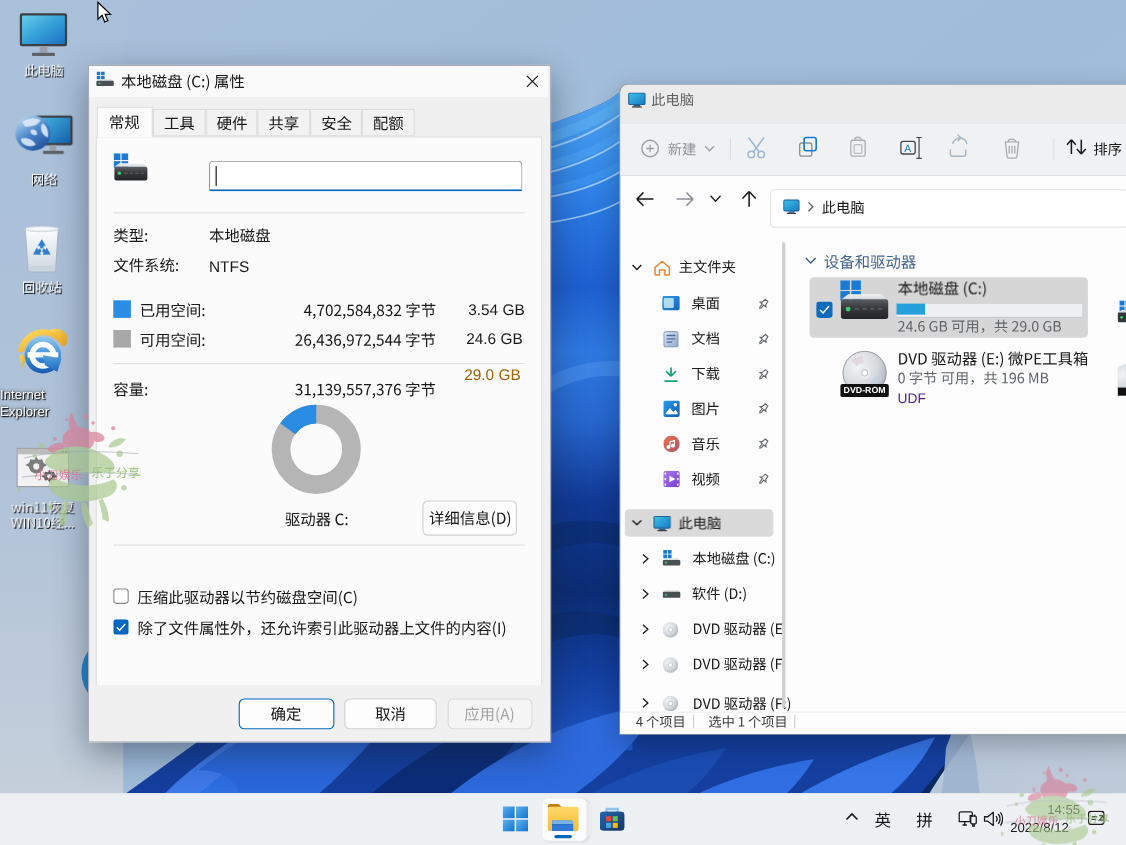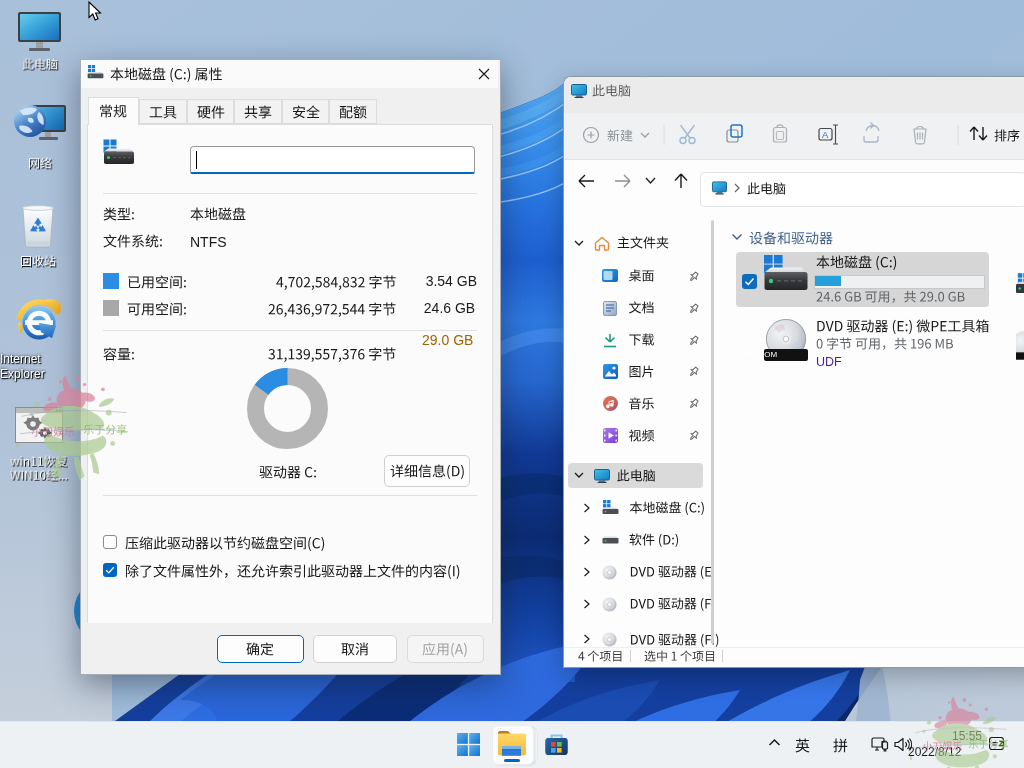--- a/index.html
+++ b/index.html
@@ -597,21 +597,21 @@
         <use href="#g47" x="10128"></use>
         <use href="#g42" x="10817"></use>
       </g>
     </svg><svg class="abs" style="left:764px;top:318px" width="44" height="44" viewBox="0 0 44 44">
 <circle cx="22" cy="21" r="20" fill="url(#disc)"></circle>
 <circle cx="22" cy="21" r="19.6" fill="none" stroke="#8f959d" stroke-width="0.8"></circle>
 <path d="M10 10 a16 16 0 0 1 10 -4 l1 6 a10 10 0 0 0 -6 3 Z" fill="#dcc4d4" opacity="0.5"></path>
 <path d="M30 34 a16 16 0 0 0 8 -8 l-6 -3 a10 10 0 0 1 -5 5 Z" fill="#c2d2e2" opacity="0.55"></path>
 <circle cx="22" cy="21" r="5.5" fill="#e8eaec"></circle>
       <circle cx="22" cy="21" r="2.8" fill="#fdfdfd" stroke="#aab0b8" stroke-width="0.7"></circle>
-</svg><div class="abs" style="left:764px;top:349px;width:44px;height:12px;background:#111;border-radius:2px"></div><div class="abs" style="left:736px;top:349px;width:44px;height:12px;color:#fff;font-size:8px;font-weight:normal;text-align:center;line-height:12px">DVD-ROM</div><svg class="tx" style="left:816.0px;top:318.7px" width="173.43" height="14" viewBox="0 -880 12388 1000">
+</svg><div class="abs" style="left:764px;top:349px;width:44px;height:12px;background:#111;border-radius:2px"></div><div class="abs" style="left:764px;top:349px;width:44px;height:12px;color:#fff;font-size:8px;font-weight:bold;text-align:center;line-height:12px">DVD-ROM</div><svg class="tx" style="left:816.0px;top:318.7px" width="173.43" height="14" viewBox="0 -880 12388 1000">
       <g fill="#1b1b1b">
         <use href="#g44" x="0"></use>
         <use href="#g56" x="688"></use>
         <use href="#g44" x="1263"></use>
         <use href="#g9a71" x="2175"></use>
         <use href="#g52a8" x="3175"></use>
         <use href="#g5668" x="4175"></use>
         <use href="#g28" x="5399"></use>
         <use href="#g45" x="5737"></use>
         <use href="#g3a" x="6326"></use>
@@ -954,21 +954,21 @@
       </g>
     </svg><svg class="abs" style="left:871px;top:737px" width="18" height="16" viewBox="0 0 18 16">
 <g stroke="#1b1b1b" stroke-width="1.2" fill="none">
 <path d="M1 2.5 a1.5 1.5 0 0 1 1.5 -1.5 h9 a1.5 1.5 0 0 1 1.5 1.5 v2 h-2 v5.5 h-10 Z M4 13 h4 M6 10.5 V13"></path>
 <rect x="11.5" y="5" width="5" height="7" rx="1"></rect>
 <path d="M13 5 V3.5 M15 5 V3.5 M13.2 12 v2 h1.6 v-2"></path>
 </g>
 </svg><svg class="abs" style="left:894px;top:737px" width="18" height="15" viewBox="0 0 18 15">
 <path d="M1 5.5 h3 L9 1.5 v12 L4 9.5 h-3 Z" fill="none" stroke="#1b1b1b" stroke-width="1.2" stroke-linejoin="round"></path>
 <path d="M11.5 5 a4 4 0 0 1 0 5 M13.5 3 a7 7 0 0 1 0 9 M15.5 1.5 a10 10 0 0 1 0 12" stroke="#1b1b1b" stroke-width="1.2" fill="none"></path>
-</svg><div class="abs" style="left:920px;top:729px;width:62px;height:13px;font-size:12px;color:#1b1b1b;text-align:right">15:55</div><div class="abs" style="left:908px;top:745px;width:74px;height:13px;font-size:12px;color:#1b1b1b;text-align:left">2022/8/12</div><svg class="abs" style="left:989px;top:737px" width="17" height="15" viewBox="0 0 17 15">
+</svg><div class="abs" style="left:920px;top:729px;width:62px;height:13px;font-size:12px;color:#1b1b1b;text-align:right">14:55</div><div class="abs" style="left:908px;top:745px;width:74px;height:13px;font-size:12px;color:#1b1b1b;text-align:center">2022/8/12</div><svg class="abs" style="left:989px;top:737px" width="17" height="15" viewBox="0 0 17 15">
 <path d="M3 12.5 c-1.5 0 -2.5 -1 -2.5 -2.5 v-7 c0 -1.5 1 -2.5 2.5 -2.5 h9 c1.5 0 2.5 1 2.5 2.5 v7 c0 1.5 -1 2.5 -2.5 2.5 Z" fill="none" stroke="#1b1b1b" stroke-width="1.2"></path>
 <path d="M3.5 5.5 h5 M3.5 8 h4" stroke="#1b1b1b" stroke-width="1.1" fill="none"></path>
 <path d="M10.5 4.5 h3.5 l-3.5 4 h3.5" stroke="#1b1b1b" stroke-width="1.1" fill="none"></path>
 </svg><div class="abs" style="left:16px;top:372px;width:116px;height:111px;opacity:0.7"><svg width="116" height="111" viewBox="0 0 120 115">
 <g fill="#d97f97">
 <ellipse cx="57" cy="29" rx="15" ry="12"></ellipse>
 <path d="M50 19 C47 12 48 6 51 3 C53 9 55 13 57 17 Z"></path>
 <circle cx="64" cy="7" r="2.3"></circle>
           <circle cx="71" cy="13" r="1.7"></circle>
           <circle cx="46" cy="10" r="1.4"></circle>

